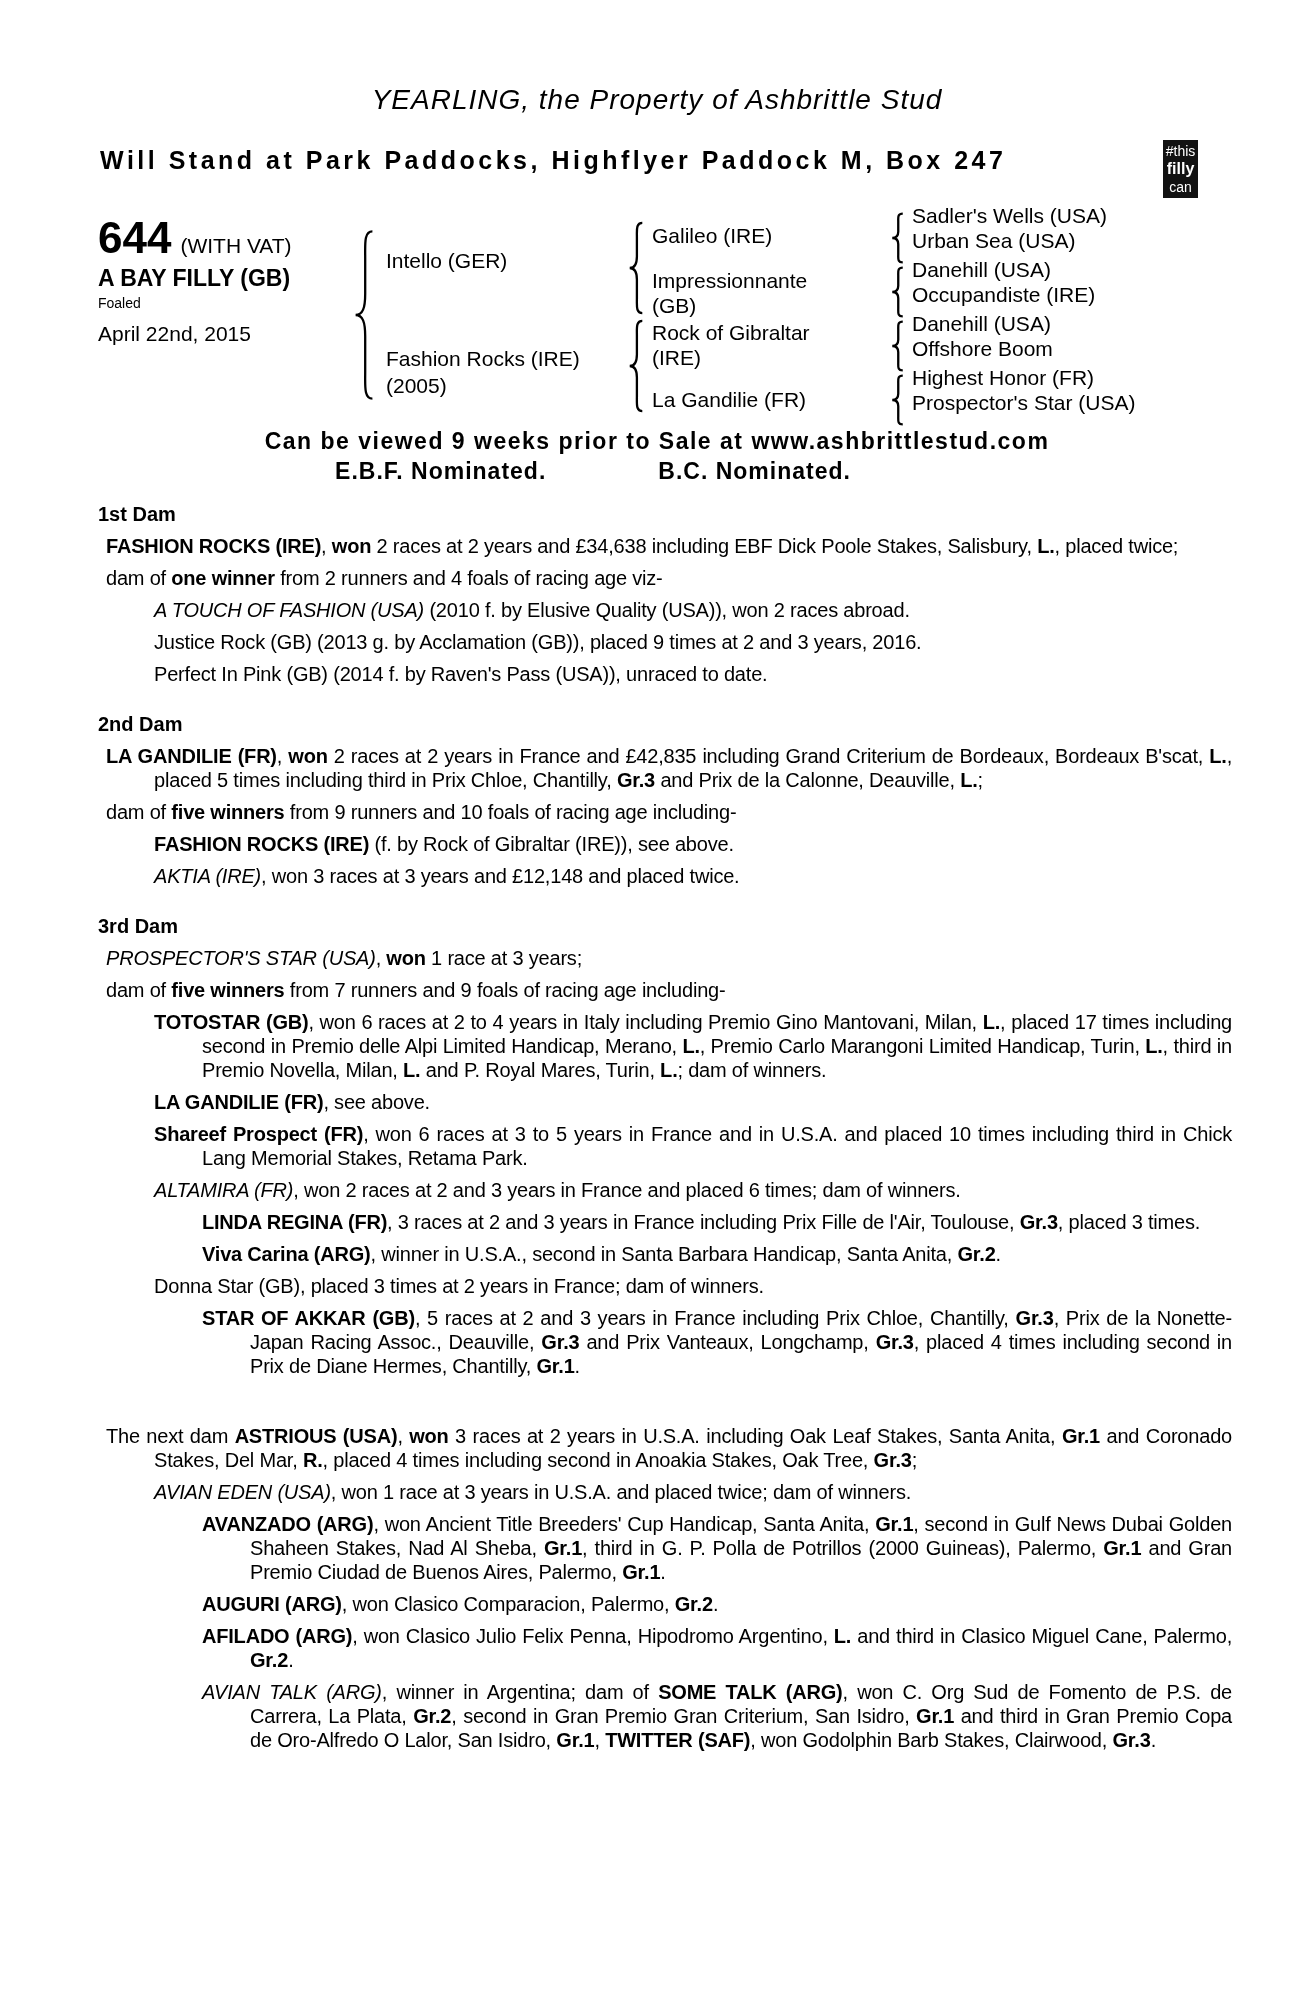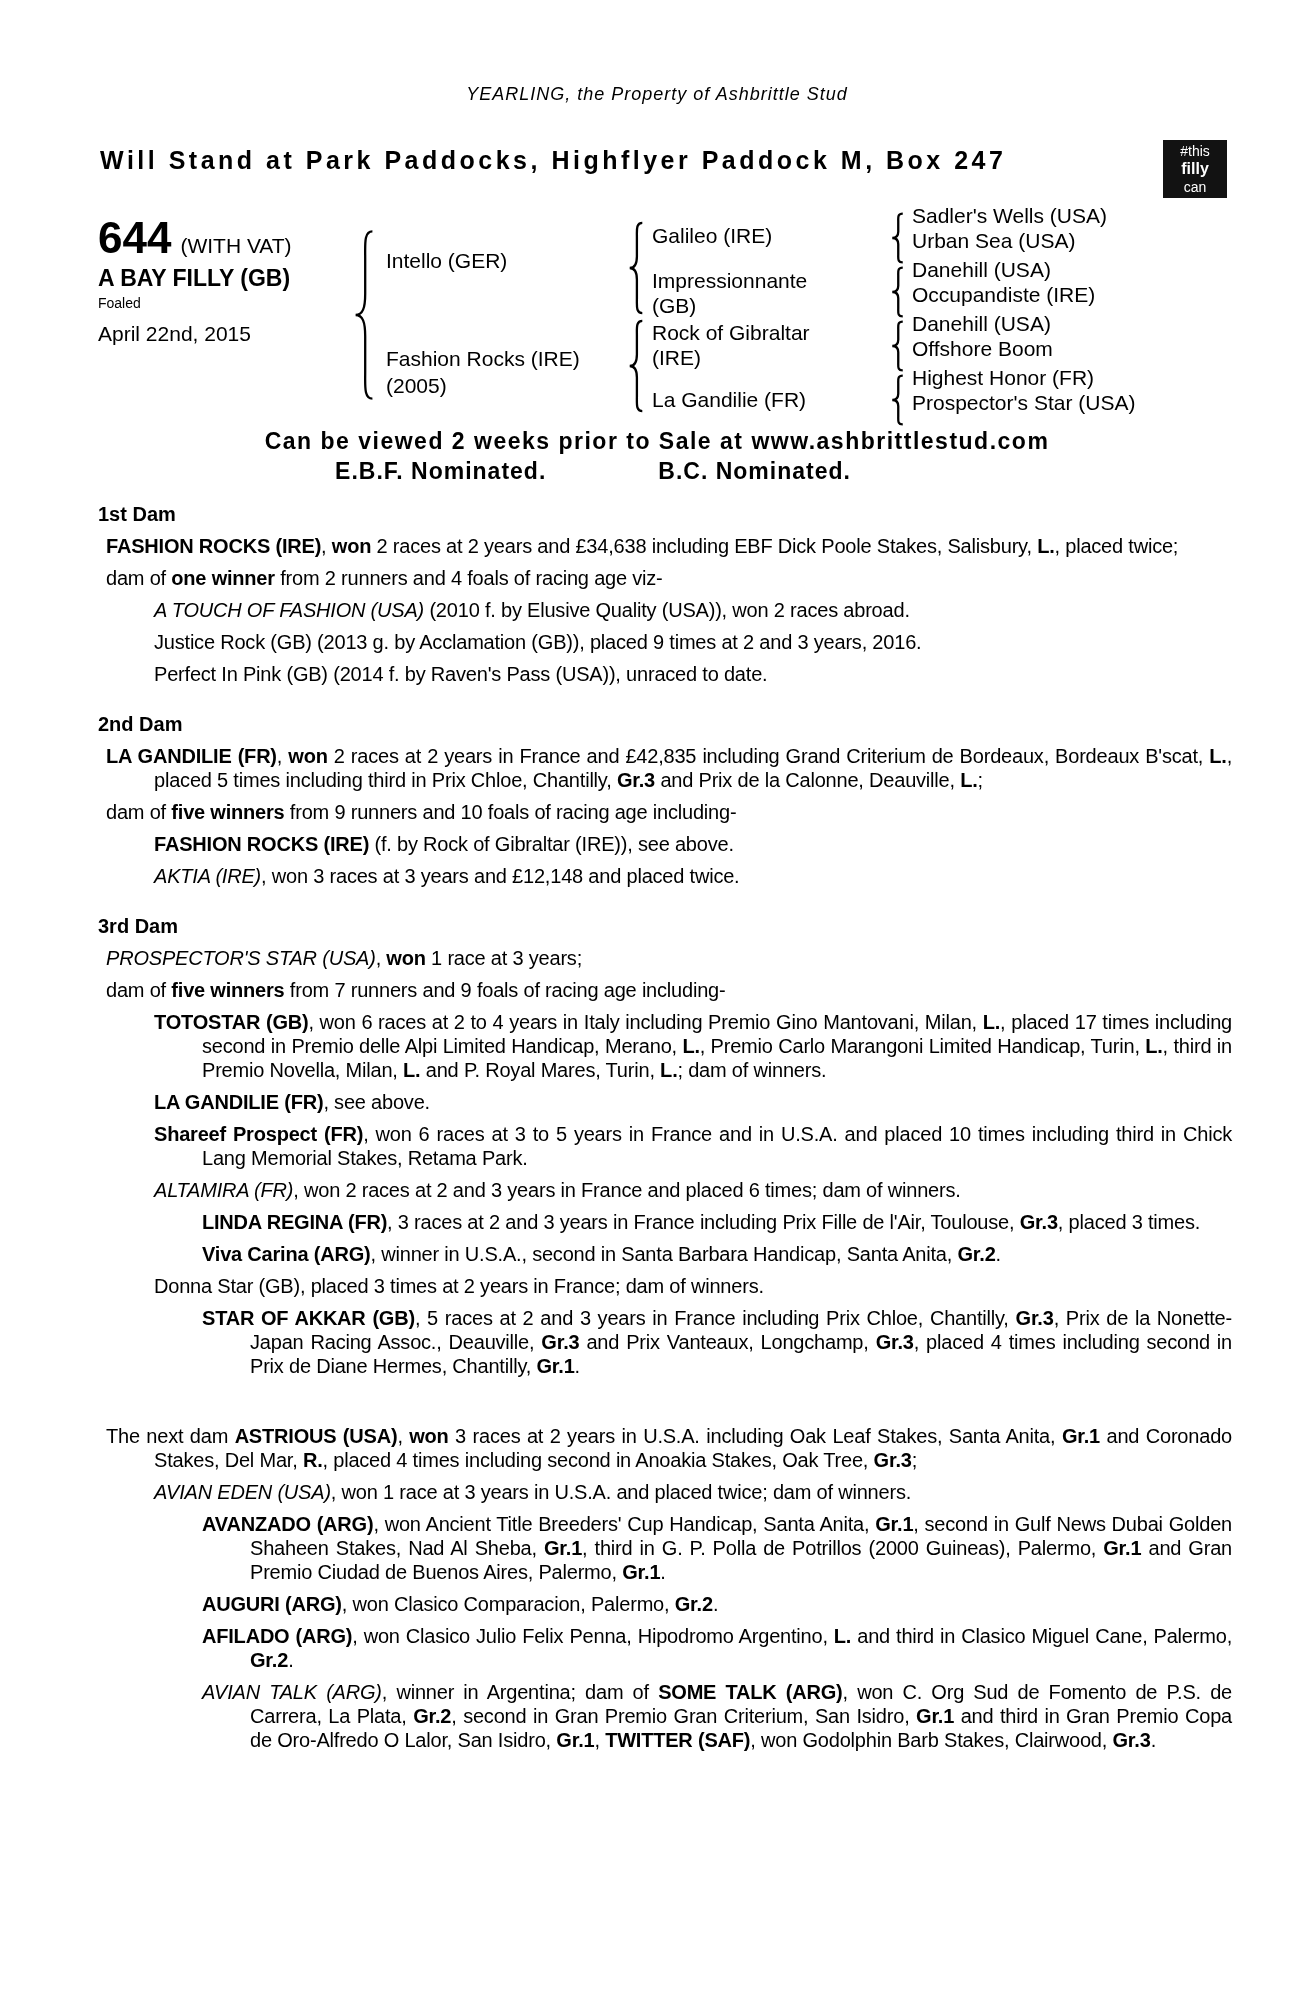--- a/index.html
+++ b/index.html
@@ -1,23 +1,23 @@
 <!DOCTYPE html>
 <html><head>
 <meta charset="utf-8">
 <style>
   html,body{margin:0;padding:0;background:#fff;}
   .page{position:relative;width:1314px;height:2000px;background:#ffffff;overflow:hidden;
         font-family:"Liberation Sans",sans-serif;color:#000;}
   .abs{position:absolute;white-space:nowrap;}
 
-  .title{top:84px;left:0;width:1314px;text-align:center;font-size:18px;font-style:italic;letter-spacing:1px;}
+  .title{top:84px;left:0;width:1314px;text-align:center;font-size:28px;font-style:italic;letter-spacing:1px;}
   .stand{top:146px;left:100px;font-size:25px;font-weight:bold;letter-spacing:3.5px;}
 
-  .badge{top:140px;left:1163px;width:64px;height:58px;background:#121212;color:#fff;
+  .badge{top:140px;left:1163px;width:35px;height:58px;background:#121212;color:#fff;
          display:flex;flex-direction:column;justify-content:center;align-items:center;line-height:18px;}
   .badge .b1,.badge .b3{font-size:14px;}
   .badge .b2{font-size:16px;font-weight:bold;}
 
   .lotnum{top:216px;left:98px;font-size:44px;font-weight:bold;line-height:44px;}
   .vat{font-size:21px;font-weight:normal;margin-left:9px;}
   .desc{top:265px;left:98px;font-size:23px;font-weight:bold;}
   .foaled{top:295px;left:98px;font-size:14px;}
   .fdate{top:322px;left:98px;font-size:21px;}
 
@@ -96,21 +96,21 @@
 
   <div class="abs ped" style="left:912px;top:204px">Sadler's Wells (USA)</div>
   <div class="abs ped" style="left:912px;top:229px">Urban Sea (USA)</div>
   <div class="abs ped" style="left:912px;top:258px">Danehill (USA)</div>
   <div class="abs ped" style="left:912px;top:283px">Occupandiste (IRE)</div>
   <div class="abs ped" style="left:912px;top:312px">Danehill (USA)</div>
   <div class="abs ped" style="left:912px;top:337px">Offshore Boom</div>
   <div class="abs ped" style="left:912px;top:366px">Highest Honor (FR)</div>
   <div class="abs ped" style="left:912px;top:391px">Prospector's Star (USA)</div>
 
-  <div class="abs viewing"><span>Can be viewed 2 weeks prior to Sale at </span><span>www.ashbrittlestud.com</span></div>
+  <div class="abs viewing"><span>Can be viewed 9 weeks prior to Sale at </span><span>www.ashbrittlestud.com</span></div>
   <div class="abs noms">
     <span>E.B.F. Nominated.</span>
     <span>B.C. Nominated.</span>
   </div>
 
   <div class="bodytext">
       <div class="dam-heading">1st Dam</div>
       <p class="para lvl0"><span class="run-b">FASHION ROCKS (IRE)</span><span class="run-r">, </span><span class="run-b">won</span><span class="run-r"> 2 races at 2 years and £34,638 including EBF Dick Poole Stakes, Salisbury, </span><span class="run-b">L.</span><span class="run-r">, placed twice;</span></p>
       <p class="para lvl0"><span class="run-r">dam of </span><span class="run-b">one winner</span><span class="run-r"> from 2 runners and 4 foals of racing age viz-</span></p>
       <p class="para lvl1"><span class="run-i">A TOUCH OF FASHION (USA)</span><span class="run-r"> (2010 f. by Elusive Quality (USA)), won 2 races abroad.</span></p>

